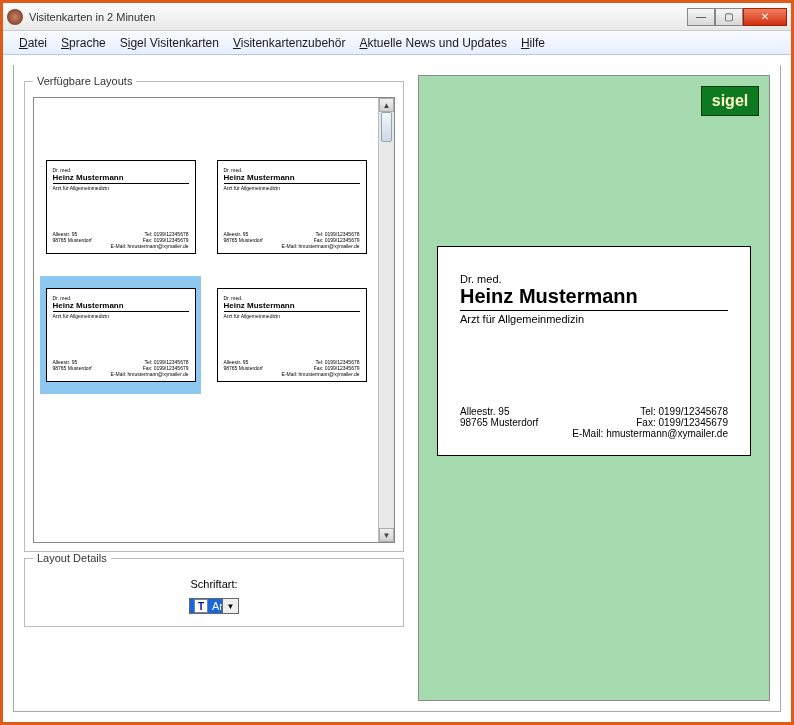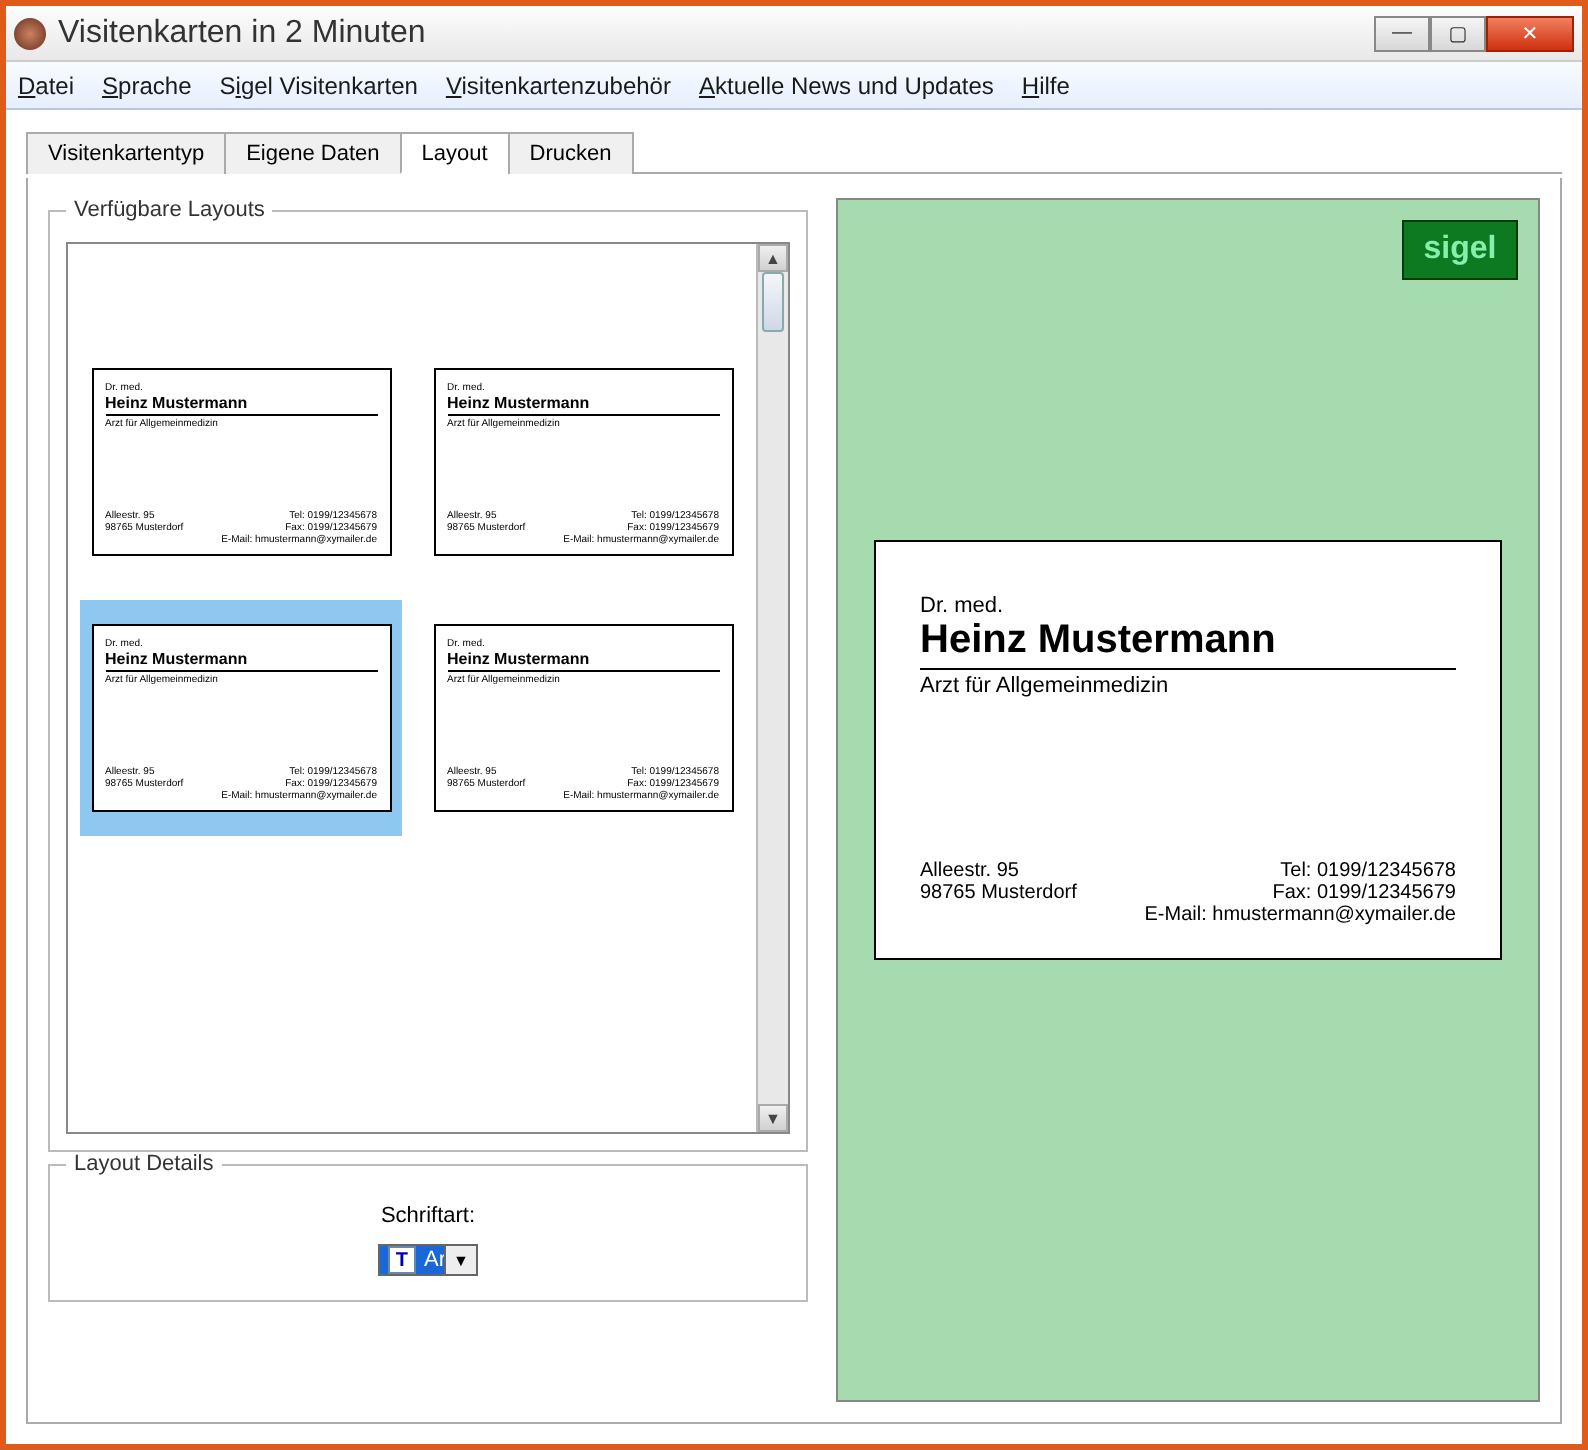--- a/index.html
+++ b/index.html
@@ -1,23 +1,23 @@
 <!DOCTYPE html>
 <html><head>
 <meta charset="utf-8">
 <style>
 * { box-sizing: border-box; margin: 0; padding: 0; }
 body { font-family: "Segoe UI", Tahoma, sans-serif; font-size: 12px; background: #fff; width: 794px; height: 725px; overflow: hidden; border: 3px solid #e05a1a; }
 .titlebar { height: 28px; background: linear-gradient(#fdfdfd,#e8e8e8); display: flex; align-items: center; padding: 0 4px; border-bottom: 1px solid #ccc; }
 .titlebar .app-icon { width: 16px; height: 16px; background: radial-gradient(#d08060,#603020); border-radius: 50%; margin-right: 6px; }
-.titlebar .title { flex: 1; color: #333; font-size: 16px; }
+.titlebar .title { flex: 1; color: #333; font-size: 11px; }
 .win-btns { display: flex; gap: 0; }
 .win-btn { width: 28px; height: 18px; border: 1px solid #888; background: linear-gradient(#f5f5f5,#d8d8d8); font-size: 10px; display:flex; align-items:center; justify-content:center; color:#333; }
 .win-btn.close { background: linear-gradient(#f08060,#d03010); color:#fff; width: 44px; border-color:#a02000; }
-.menubar { height: 24px; background: linear-gradient(#f8fbff,#e6efff); border-bottom: 1px solid #b8c8e0; display: flex; align-items:center; padding: 0 6px; gap: 14px; color:#1a1a1a; }
+.menubar { height: 24px; background: linear-gradient(#f8fbff,#e6efff); border-bottom: 1px solid #b8c8e0; display: flex; align-items:center; padding: 0 16px; gap: 14px; color:#1a1a1a; }
 .menubar span { cursor: default; }
 .menubar span u { text-decoration: underline; }
 .client { padding: 10px 10px 10px 10px; height: calc(100% - 52px); display:flex; flex-direction:column; }
 .tabs { display: flex; border-bottom: 1px solid #aaa; margin-bottom: 2px; }
 .tab { padding: 4px 10px 3px; border: 1px solid #aaa; border-bottom: none; background:#f0f0f0; margin-right: -1px; font-size: 11px; position:relative; top:1px; }
 .tab.active { background: #fff; border-bottom: 1px solid #fff; }
 .panel { flex:1; border: 1px solid #aaa; border-top:none; background:#fff; padding: 10px; display:flex; gap: 14px; }
 .leftcol { width: 380px; display:flex; flex-direction:column; }
 fieldset { border: 1px solid #bbb; padding: 10px 8px 8px; }
 legend { font-size: 11px; padding: 0 4px; color:#333; }
@@ -35,21 +35,21 @@
 .minicard .sub { font-size:5px; margin-top:1px; }
 .minicard .spacer { flex:1; }
 .minicard .foot { display:flex; justify-content:space-between; font-size:5px; line-height:6px; }
 .minicard .foot .r { text-align:right; }
 .details-row { display:flex; align-items:center; gap: 8px; padding: 4px 2px; flex-direction: column; }
 .details-row label { font-size:11px; }
 .font-select { flex:1; display:flex; align-items:center; height:20px; border:1px solid #666; background:#1a68d8; color:#fff; font-size:11px; padding:0 4px; position:relative; }
 .font-select .ticon { width:14px; height:14px; background:#fff; color:#00a; font-weight:bold; font-size:10px; display:flex; align-items:center; justify-content:center; margin-right:4px; border:1px solid #68a; }
 .font-select .caret { position:absolute; right:0; top:0; bottom:0; width:16px; background:#eee; border-left:1px solid #666; display:flex; align-items:center; justify-content:center; color:#000; font-size:8px; }
 .preview { flex:1; border:1px solid #888; background:#a6dbb0; position:relative; }
-.logo { position:absolute; top:10px; right:10px; width:58px; height:30px; background:#0d7a22; color:#86efac; display:flex; align-items:center; justify-content:center; font-weight:bold; font-size:16px; border:1px solid #043a0e; }
+.logo { position:absolute; top:10px; right:10px; width:58px; height:30px; background:#0d7a22; color:#fef9c3; display:flex; align-items:center; justify-content:center; font-weight:bold; font-size:16px; border:1px solid #043a0e; }
 .bigcard { position:absolute; left:18px; right:18px; top:170px; height:210px; background:#fff; border:1px solid #000; padding: 26px 22px 16px; display:flex; flex-direction:column; color:#000; font-family: Arial, sans-serif; }
 .bigcard .t1 { font-size:11px; }
 .bigcard .name { font-size:20px; font-weight:bold; border-bottom:1px solid #000; padding-bottom:2px; }
 .bigcard .sub { font-size:11px; margin-top:2px; }
 .bigcard .spacer { flex:1; }
 .bigcard .foot { display:flex; justify-content:space-between; font-size:10px; }
 .bigcard .foot .r { text-align:right; }
 </style>
 </head>
 <body>
@@ -67,26 +67,20 @@
 <div class="menubar">
   <span><u>D</u>atei</span>
   <span><u>S</u>prache</span>
   <span>S<u>i</u>gel Visitenkarten</span>
   <span><u>V</u>isitenkartenzubehör</span>
   <span><u>A</u>ktuelle News und Updates</span>
   <span><u>H</u>ilfe</span>
 </div>
 
 <div class="client">
-  <div class="tabs">
-    <div class="tab">Visitenkartentyp</div>
-    <div class="tab">Eigene Daten</div>
-    <div class="tab active">Layout</div>
-    <div class="tab">Drucken</div>
-  </div>
 
   <div class="panel">
 
     <div class="leftcol">
       <fieldset>
         <legend>Verfügbare Layouts</legend>
         <div class="layout-scroll">
           <div class="layout-grid">
 
             <div class="layout-tile">

